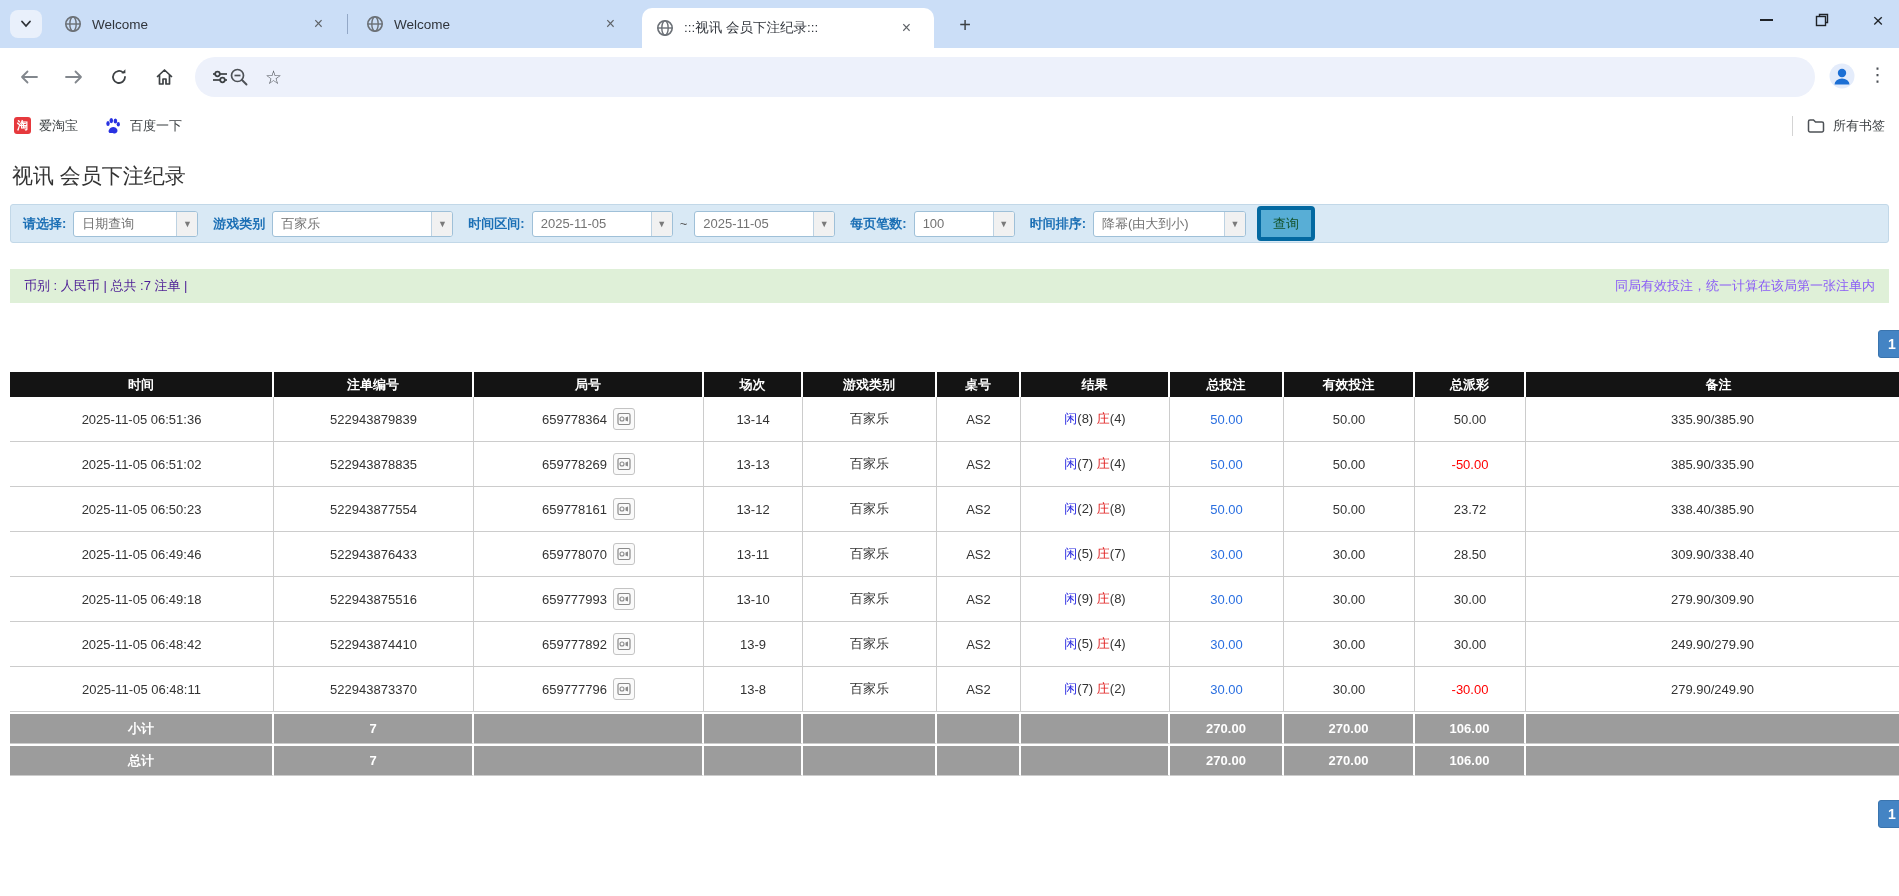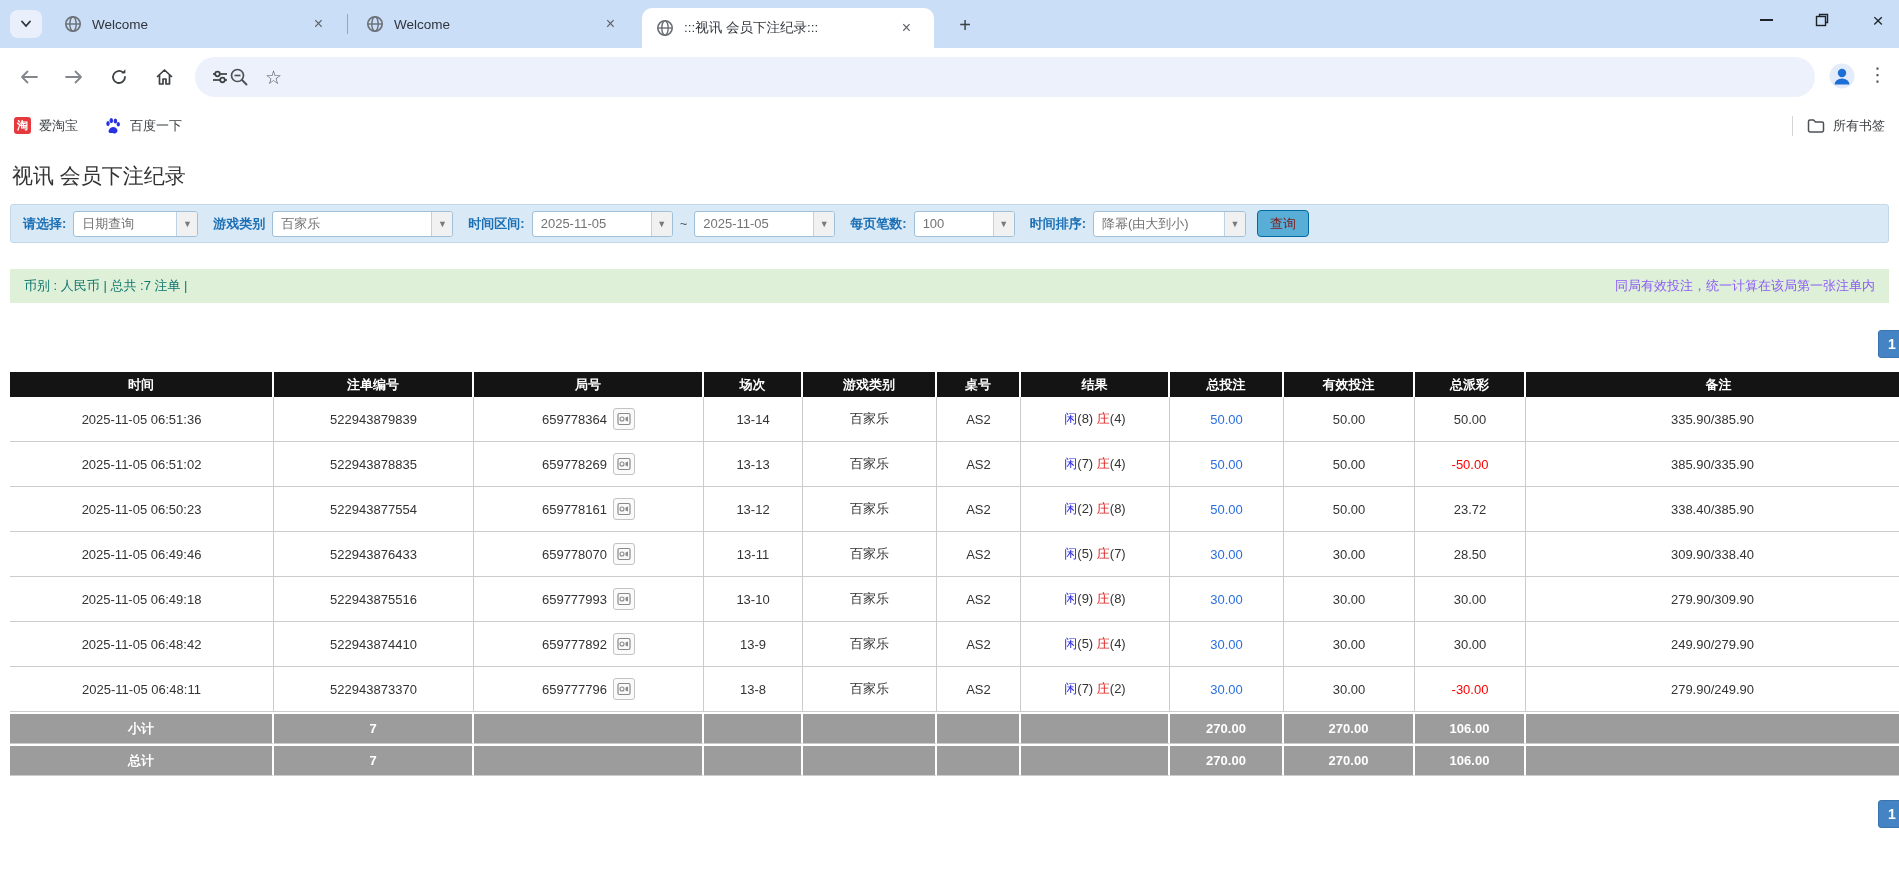--- a/index.html
+++ b/index.html
@@ -49,25 +49,25 @@
   .page-title { position:absolute; left:12px; top:162px; font-size:21px; color:#333; font-weight:400; }
   .filter-panel { position:absolute; left:10px; top:204px; width:1879px; height:39px;
     background:#d9e9f5; border:1px solid #c2d8e8; border-radius:3px;
     display:flex; align-items:center; padding:0 12px; gap:7px; font-size:13px; }
   .f-label { color:#1b6fb5; font-weight:bold; white-space:nowrap; }
   .combo { display:inline-flex; height:26px; background:#fff; border:1px solid #9fc0d8; border-radius:3px; overflow:hidden; }
   .combo-text { padding:0 8px; line-height:24px; color:#737373; white-space:nowrap; }
   .combo-arrow { width:21px; background:#f1f1f1; border-left:1px solid #bdd2e2;
     display:flex; align-items:center; justify-content:center; color:#7a7a7a; font-size:9px; cursor:pointer; }
   .tilde { color:#555; }
-  .query-btn { height:27px; padding:0 12px; background:#58aed6; border:1px solid #0369a1; border-radius:4px;
-    color:#7f1d1d; font-size:13px; cursor:pointer; margin-left:4px; }
+  .query-btn { height:35px; padding:0 12px; background:#58aed6; border:4px solid #0369a1; border-radius:4px;
+    color:#14532d; font-size:13px; cursor:pointer; margin-left:4px; }
   .info-bar { position:absolute; left:10px; top:269px; width:1879px; height:34px; background:#dff0d8;
     display:flex; align-items:center; justify-content:space-between; padding:0 14px; font-size:13px; }
-  .info-left { color:#0f766e; }
+  .info-left { color:#4c1d95; }
   .info-right { color:#8b5cf6; }
   .page-num-btn { position:absolute; right:-7px; width:28px; height:28px; background:#4484c4; border:1px solid #3a74ae;
     border-radius:3px; color:#fff; font-weight:bold; font-size:14px;
     display:flex; align-items:center; justify-content:center; cursor:pointer; }
   .pag-top { top:330px; }
   .pag-bottom { top:800px; }
   
   .bet-table-wrap { position:absolute; left:10px; top:372px; width:1889px; }
   table { width:100%; border-collapse:separate; border-spacing:0; table-layout:fixed; }
   th { background:#141414; color:#fff; font-size:13px; font-weight:bold; height:25px;

